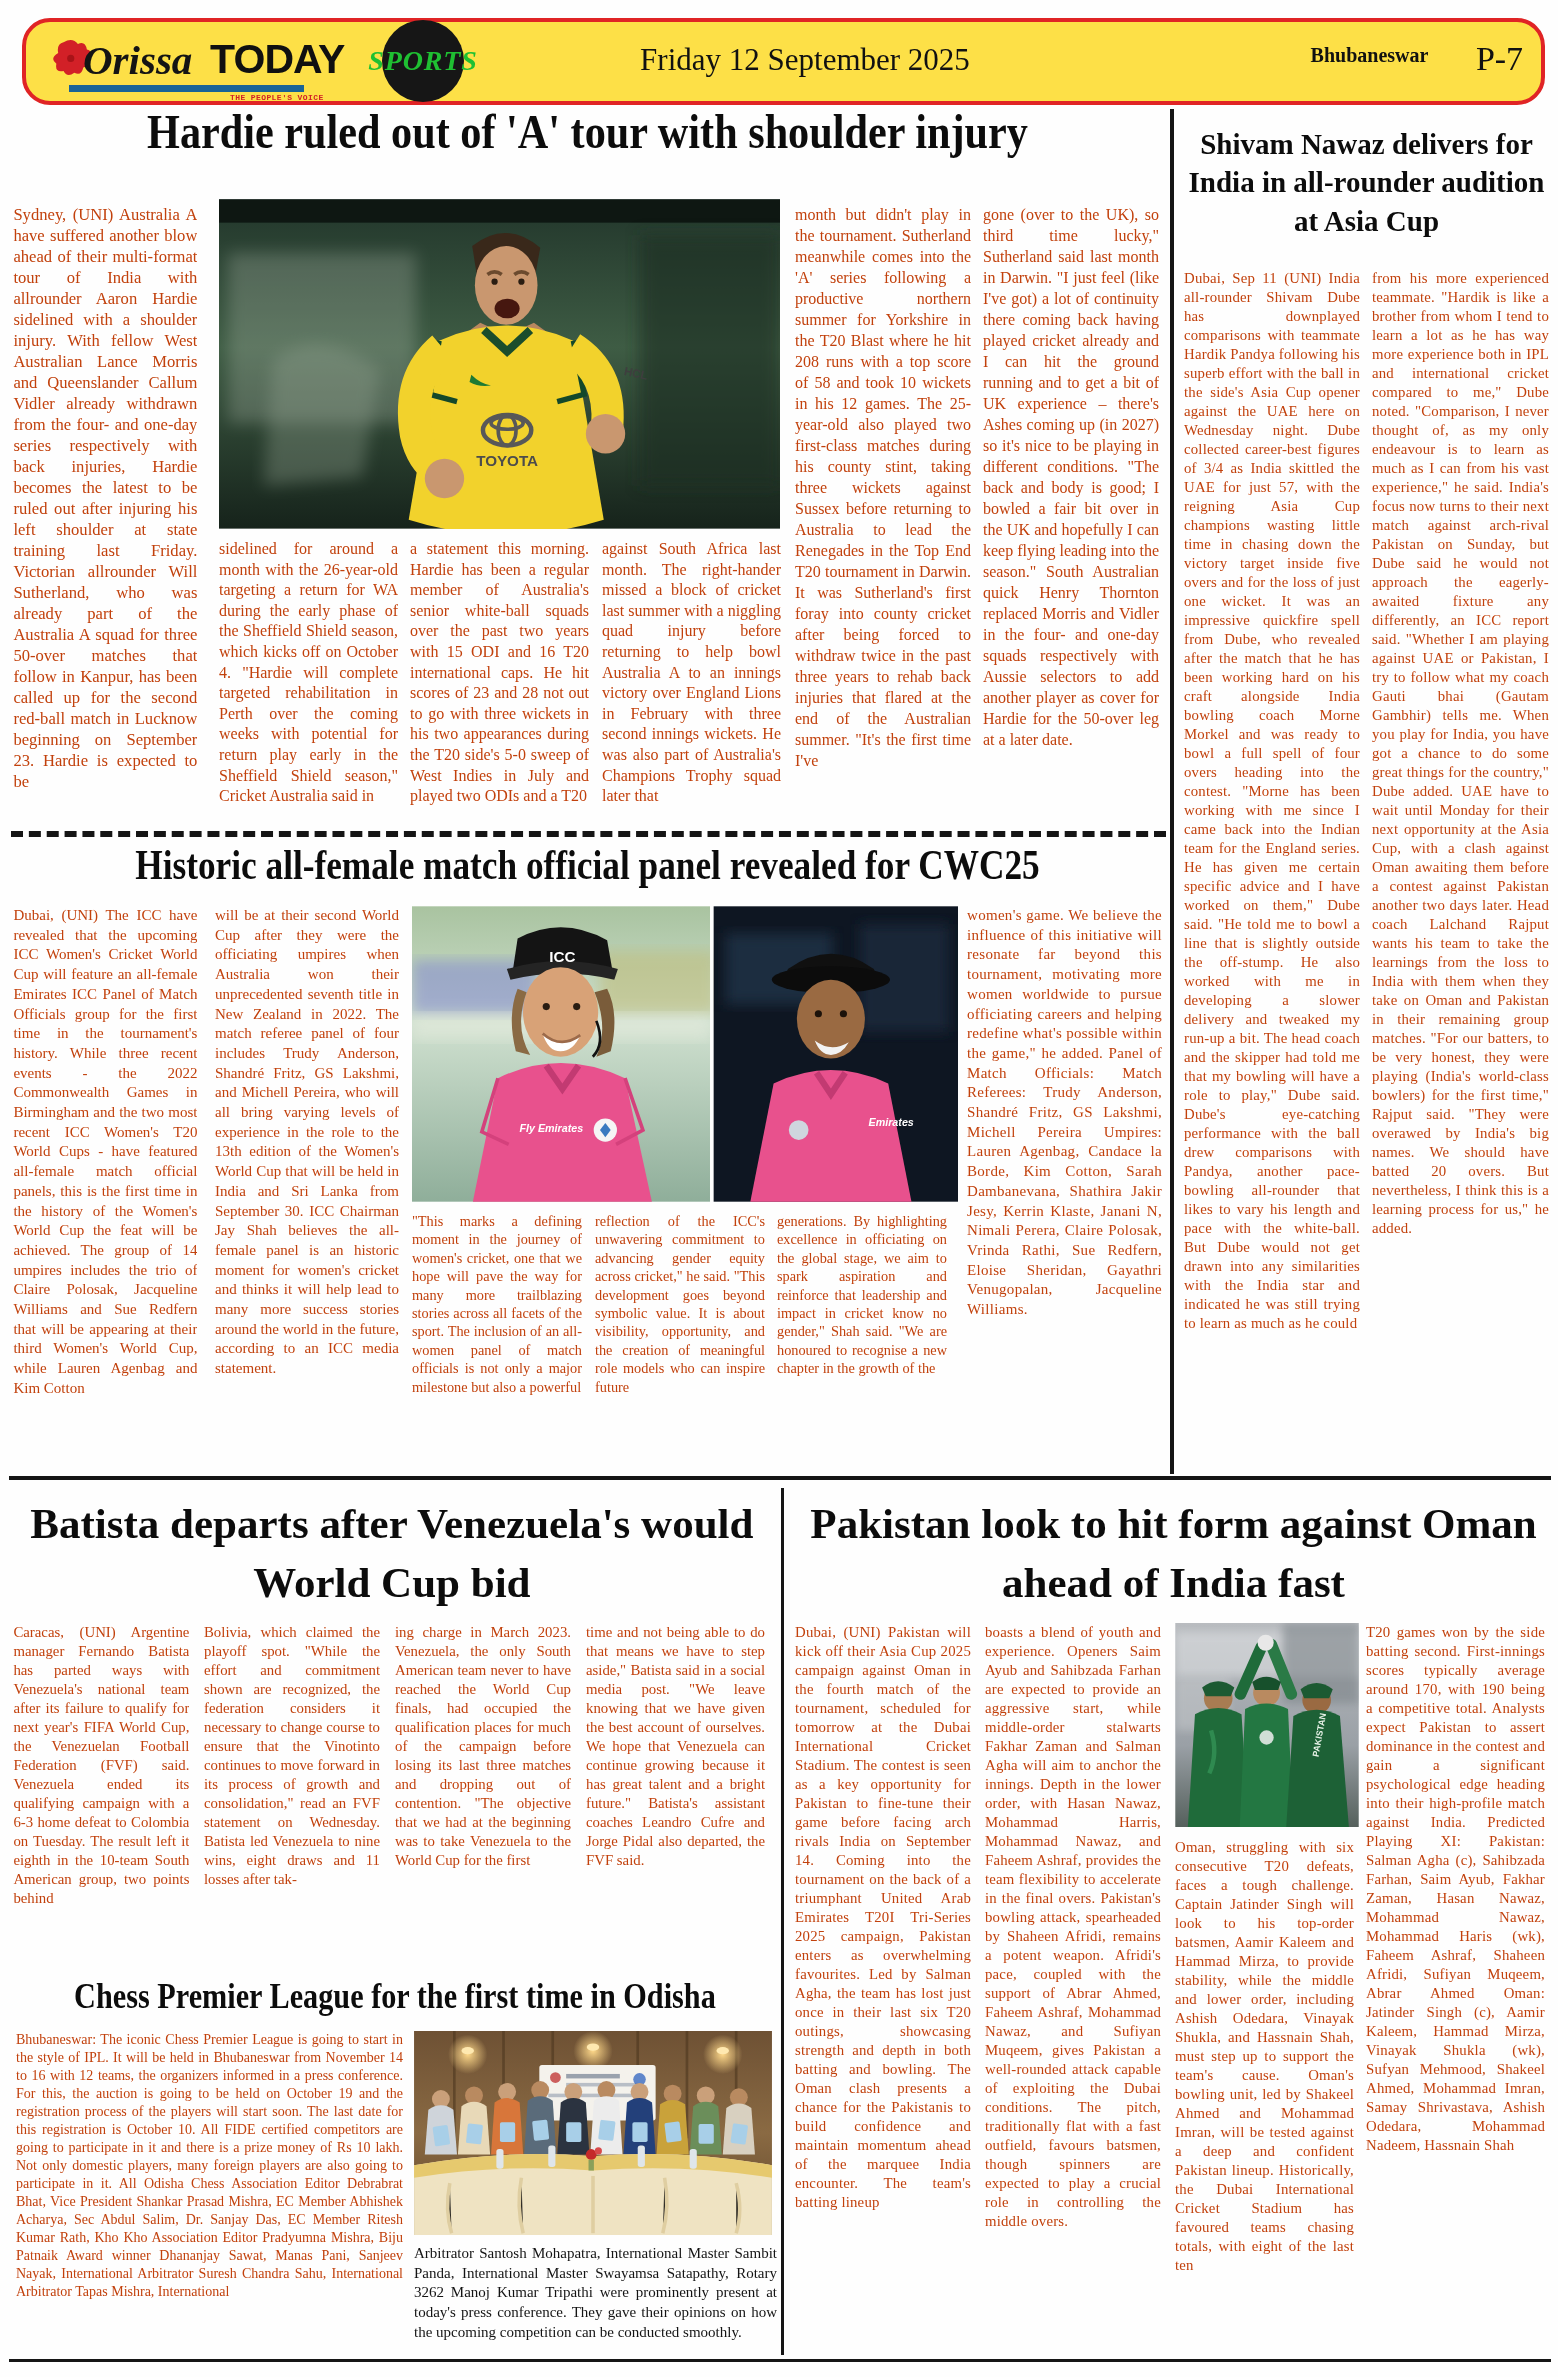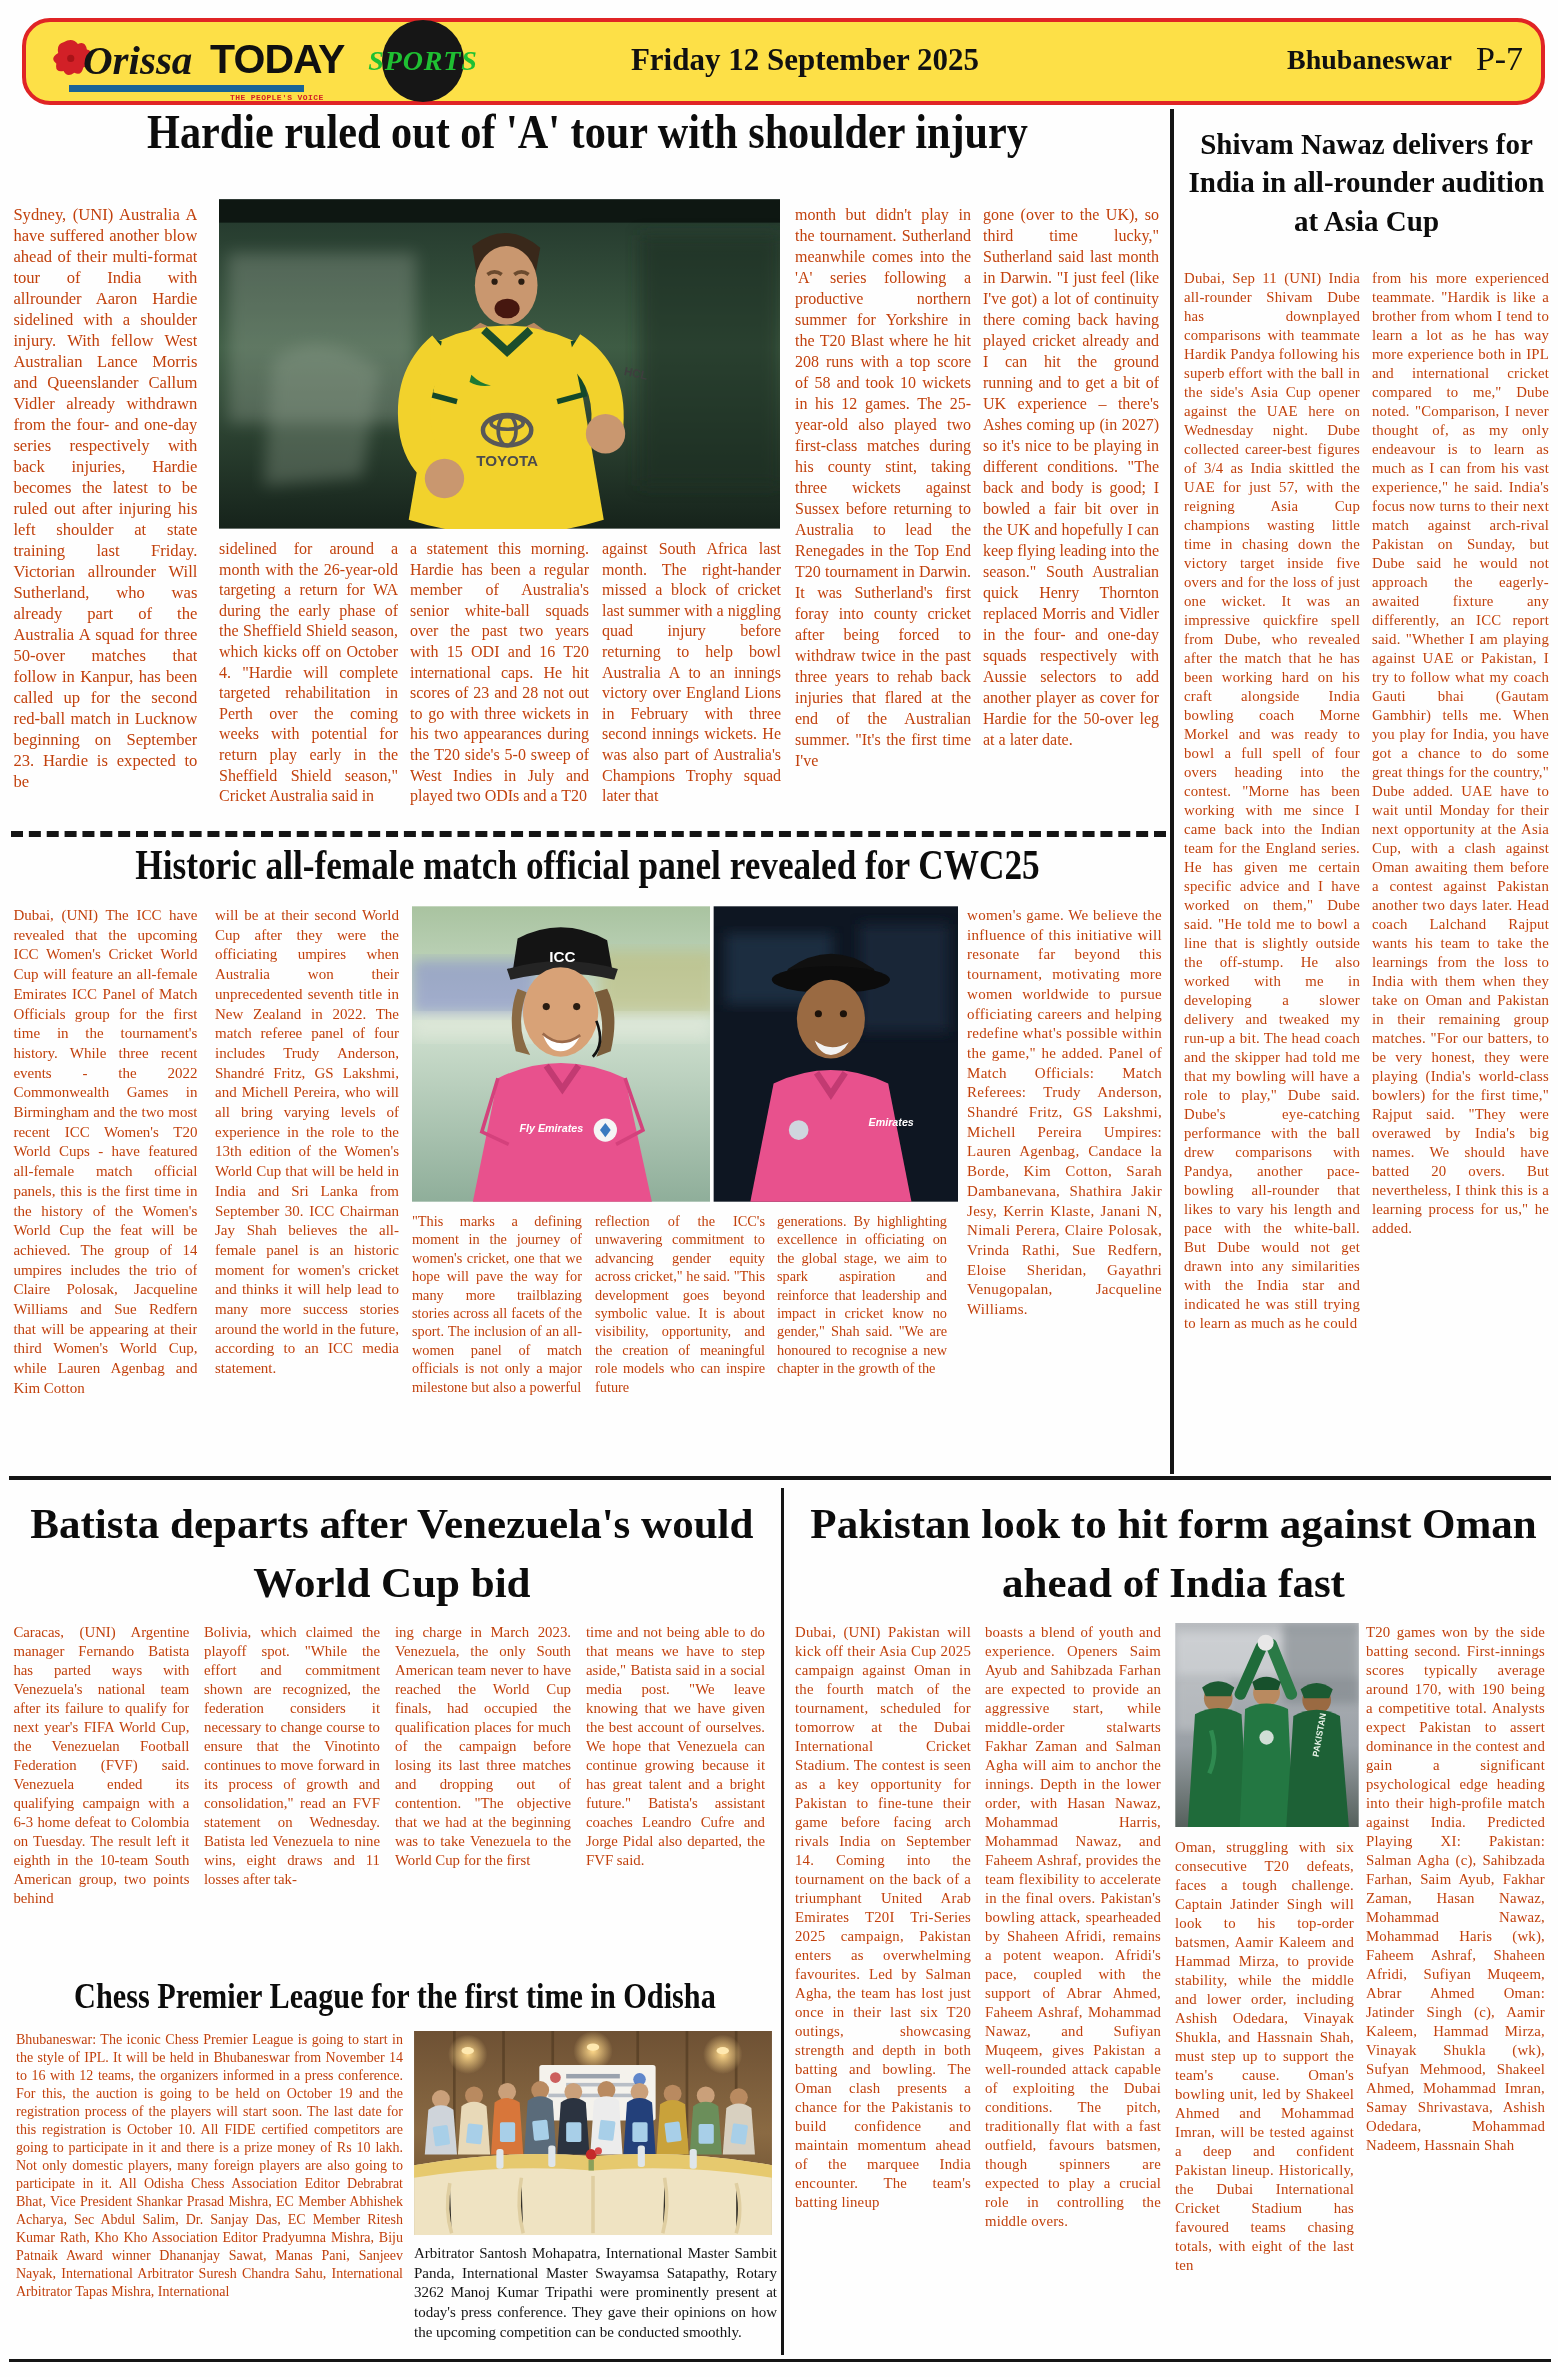--- a/index.html
+++ b/index.html
@@ -32,22 +32,22 @@
         <circle cx="22" cy="26" r="4" fill="#a81318"></circle>
       </svg>
       <span class="abs brand-italic" style="left:32px;top:1.8px;">Orissa</span>
       <span class="abs brand-bold" style="left:159px;top:1.8px;">TODAY</span>
       <div class="abs" style="left:18px;top:50px;width:235px;height:7.2px;background:#1a6496;"></div>
       <span class="abs tagline" style="left:179px;top:58px;">THE PEOPLE'S VOICE</span>
     </div>
     <div id="sports-disc">
       <span>SPORTS</span>
     </div>
-    <div class="abs" style="left:573px;top:19.7px;width:412px;text-align:center;font-weight:bold;font-size:31px;">Friday 12 September 2025</div>
-    <div class="abs" style="left:1245px;top:21.5px;width:197px;text-align:center;font-weight:bold;font-size:28px;">Bhubaneswar</div>
+    <div class="abs" style="left:573px;top:19.7px;width:412px;text-align:center;font-weight:normal;font-size:31px;">Friday 12 September 2025</div>
+    <div class="abs" style="left:1245px;top:21.5px;width:197px;text-align:center;font-weight:bold;font-size:20px;">Bhubaneswar</div>
     <div class="abs" style="left:1433px;top:18px;width:81px;text-align:center;font-size:34px;">P-7</div>
   </div>
 
   <div class="dashed-rule" style="left:10.7px;top:831px;width:1155px;"></div>
   <div class="rule" style="left:1170px;top:109px;width:3.6px;height:1365px;"></div>
   <div class="rule" style="left:9px;top:1476px;width:1542px;height:3.6px;"></div>
   <div class="rule" style="left:781px;top:1488px;width:2.7px;height:867px;"></div>
   <div class="rule" style="left:9px;top:2359px;width:1542px;height:2.7px;"></div>
 
   <div>

